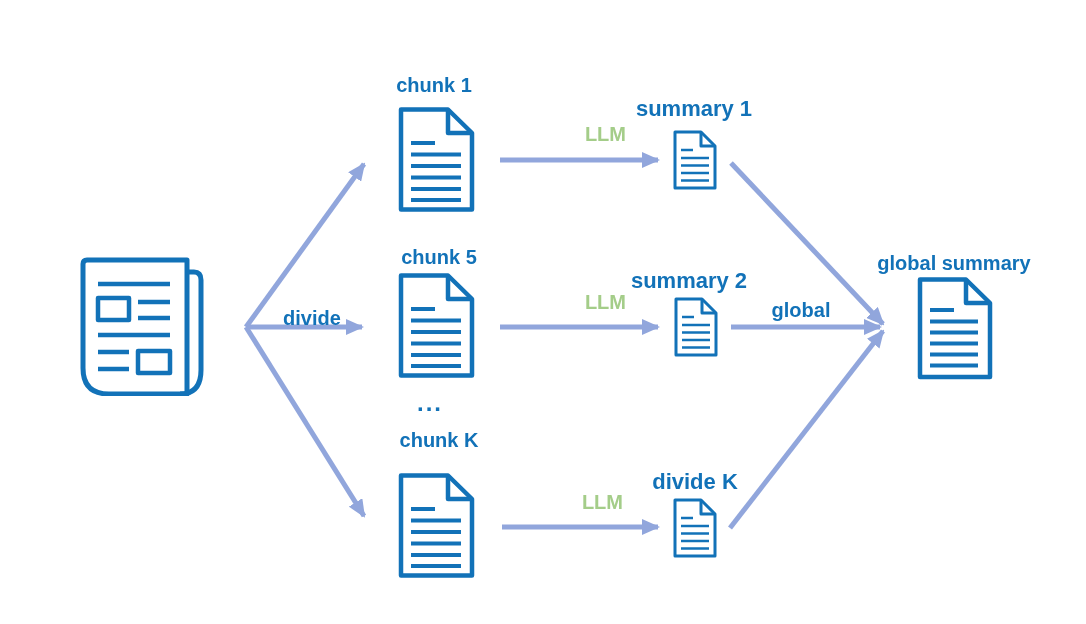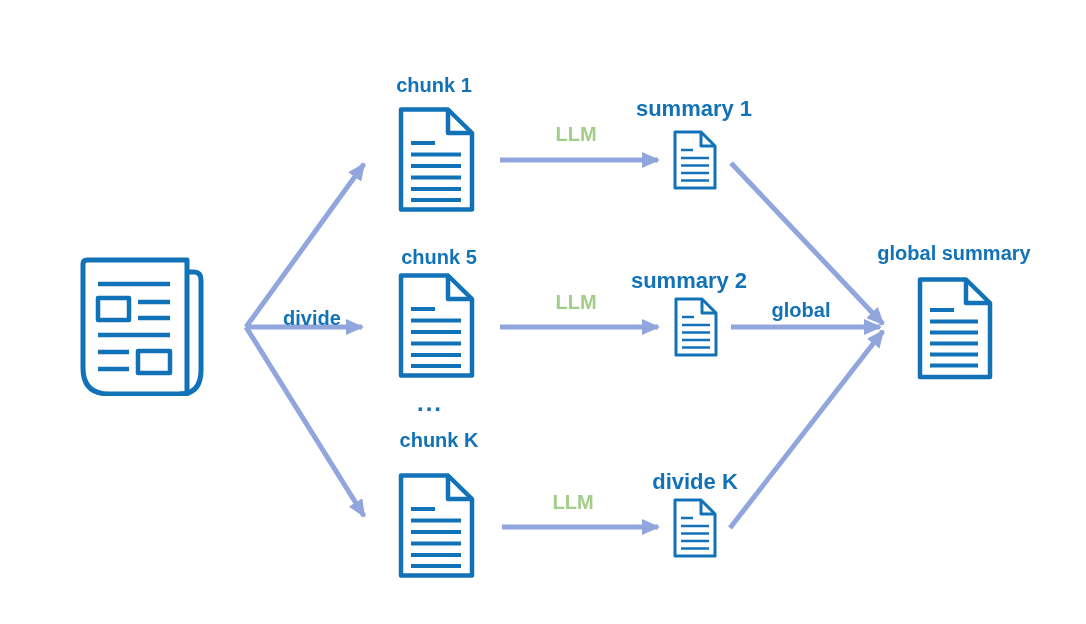--- a/index.html
+++ b/index.html
@@ -37,21 +37,21 @@
     color: var(--primary-blue);
     font-weight: bold;
     text-align: center;
     white-space: nowrap;
     line-height: 1.1;
   }
   .lbl-xl { font-size: 21px; }
   .lbl-lg { font-size: 20px; }
   .lbl-md { font-size: 22px; }
   .lbl-ellipsis { font-size: 24px; letter-spacing: 2px; }
-  .lbl-green { color: var(--llm-green); }
+  .lbl-green { color: var(--llm-green); text-align: right; }
 
   .icon-box { position: absolute; }
   .icon-box svg { display: block; }
 
   .stroke-doc {
     stroke: var(--primary-blue);
     fill: none;
     stroke-linejoin: round;
   }
   .doc-line {
@@ -183,21 +183,21 @@
       <line class="doc-line" stroke-width="2.5" x1="8" y1="20" x2="20" y2="20"></line>
       <line class="doc-line" stroke-width="2.5" x1="8" y1="28" x2="36" y2="28"></line>
       <line class="doc-line" stroke-width="2.5" x1="8" y1="35.5" x2="36" y2="35.5"></line>
       <line class="doc-line" stroke-width="2.5" x1="8" y1="43" x2="36" y2="43"></line>
       <line class="doc-line" stroke-width="2.5" x1="8" y1="50.5" x2="36" y2="50.5"></line>
     </svg>
   </div>
 
   <div class="node-label lbl-lg" style="left:751px; top:299px; width:100px;">global</div>
 
-  <div class="node-label lbl-lg" style="left:854px; top:242px; width:200px;">global summary</div>
+  <div class="node-label lbl-lg" style="left:854px; top:252px; width:200px;">global summary</div>
   <div class="icon-box" style="left:917px; top:277px;">
     <svg width="76" height="103" viewBox="0 0 76 103">
       <path class="stroke-doc" stroke-width="4.5" d="M3 2.5 H49 L73 26 V100 H3 Z"></path>
       <path class="stroke-doc" stroke-width="4.5" d="M49 2.5 V26 H73"></path>
       <line class="doc-line" stroke-width="4" x1="13" y1="33" x2="37" y2="33"></line>
       <line class="doc-line" stroke-width="4" x1="13" y1="44.5" x2="61" y2="44.5"></line>
       <line class="doc-line" stroke-width="4" x1="13" y1="55.5" x2="61" y2="55.5"></line>
       <line class="doc-line" stroke-width="4" x1="13" y1="66.5" x2="61" y2="66.5"></line>
       <line class="doc-line" stroke-width="4" x1="13" y1="77.5" x2="61" y2="77.5"></line>
       <line class="doc-line" stroke-width="4" x1="13" y1="88.5" x2="61" y2="88.5"></line>

